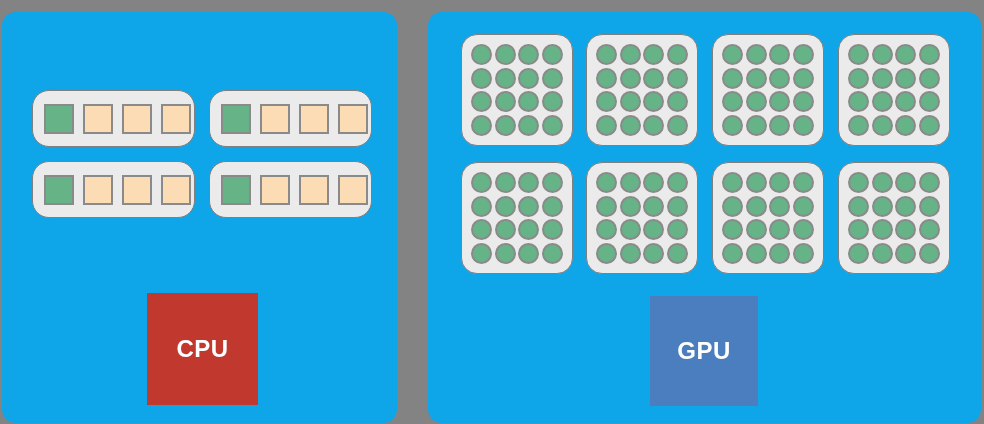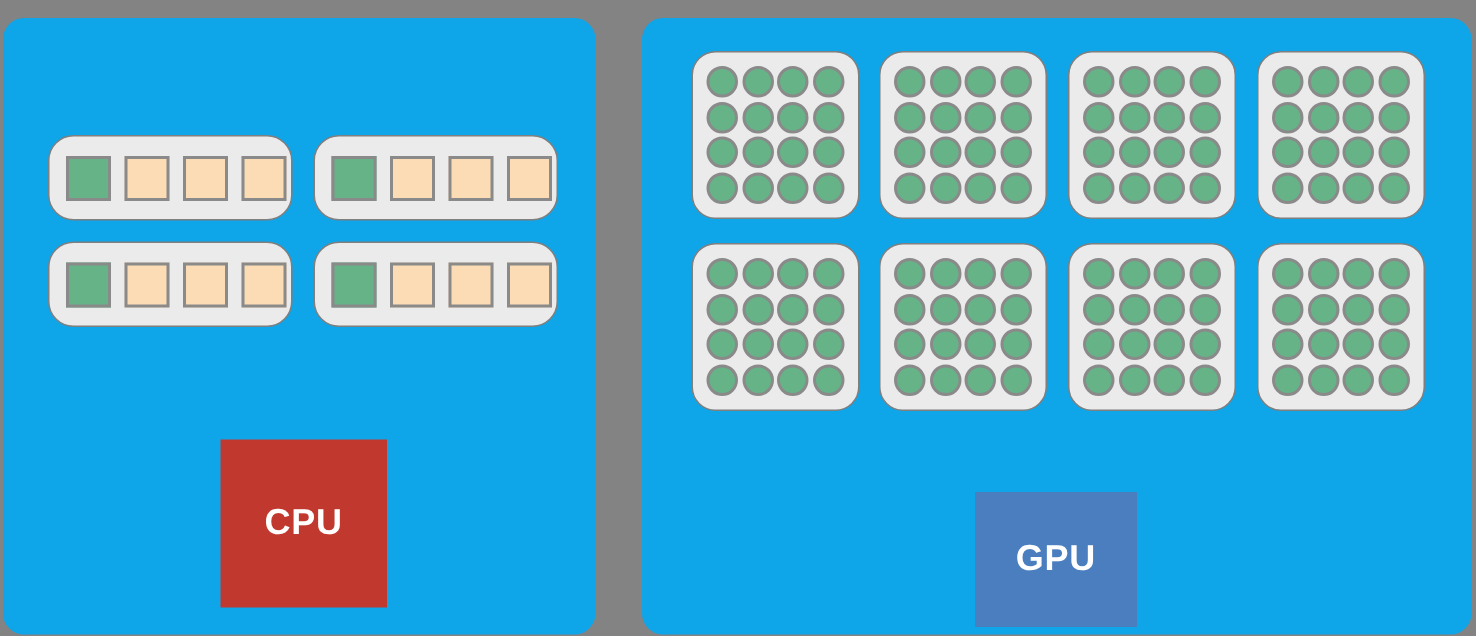--- a/index.html
+++ b/index.html
@@ -77,21 +77,21 @@
     position: absolute;
     display: flex;
     align-items: center;
     justify-content: center;
     color: #ffffff;
     font-weight: bold;
     font-size: 24px;
     letter-spacing: 0.5px;
   }
   .chip-label.cpu-label { left: 145px; top: 281px; width: 111px; height: 112px; }
-  .chip-label.gpu-label { left: 222px; top: 284px; width: 108px; height: 90px; margin-top: 32px; }
+  .chip-label.gpu-label { left: 222px; top: 284px; width: 108px; height: 110px; }
 </style>
 </head>
 <body>
 
 <div class="canvas">
 
   <section class="panel cpu">
     <div id="cpu-groups">
         <div class="core-group" style="left: 30px; top: 78px; background: rgb(235, 235, 235); border-color: rgb(127, 127, 127);">
           <div class="unit" style="background: rgb(102, 179, 135); border-color: rgb(138, 138, 138);"></div>

